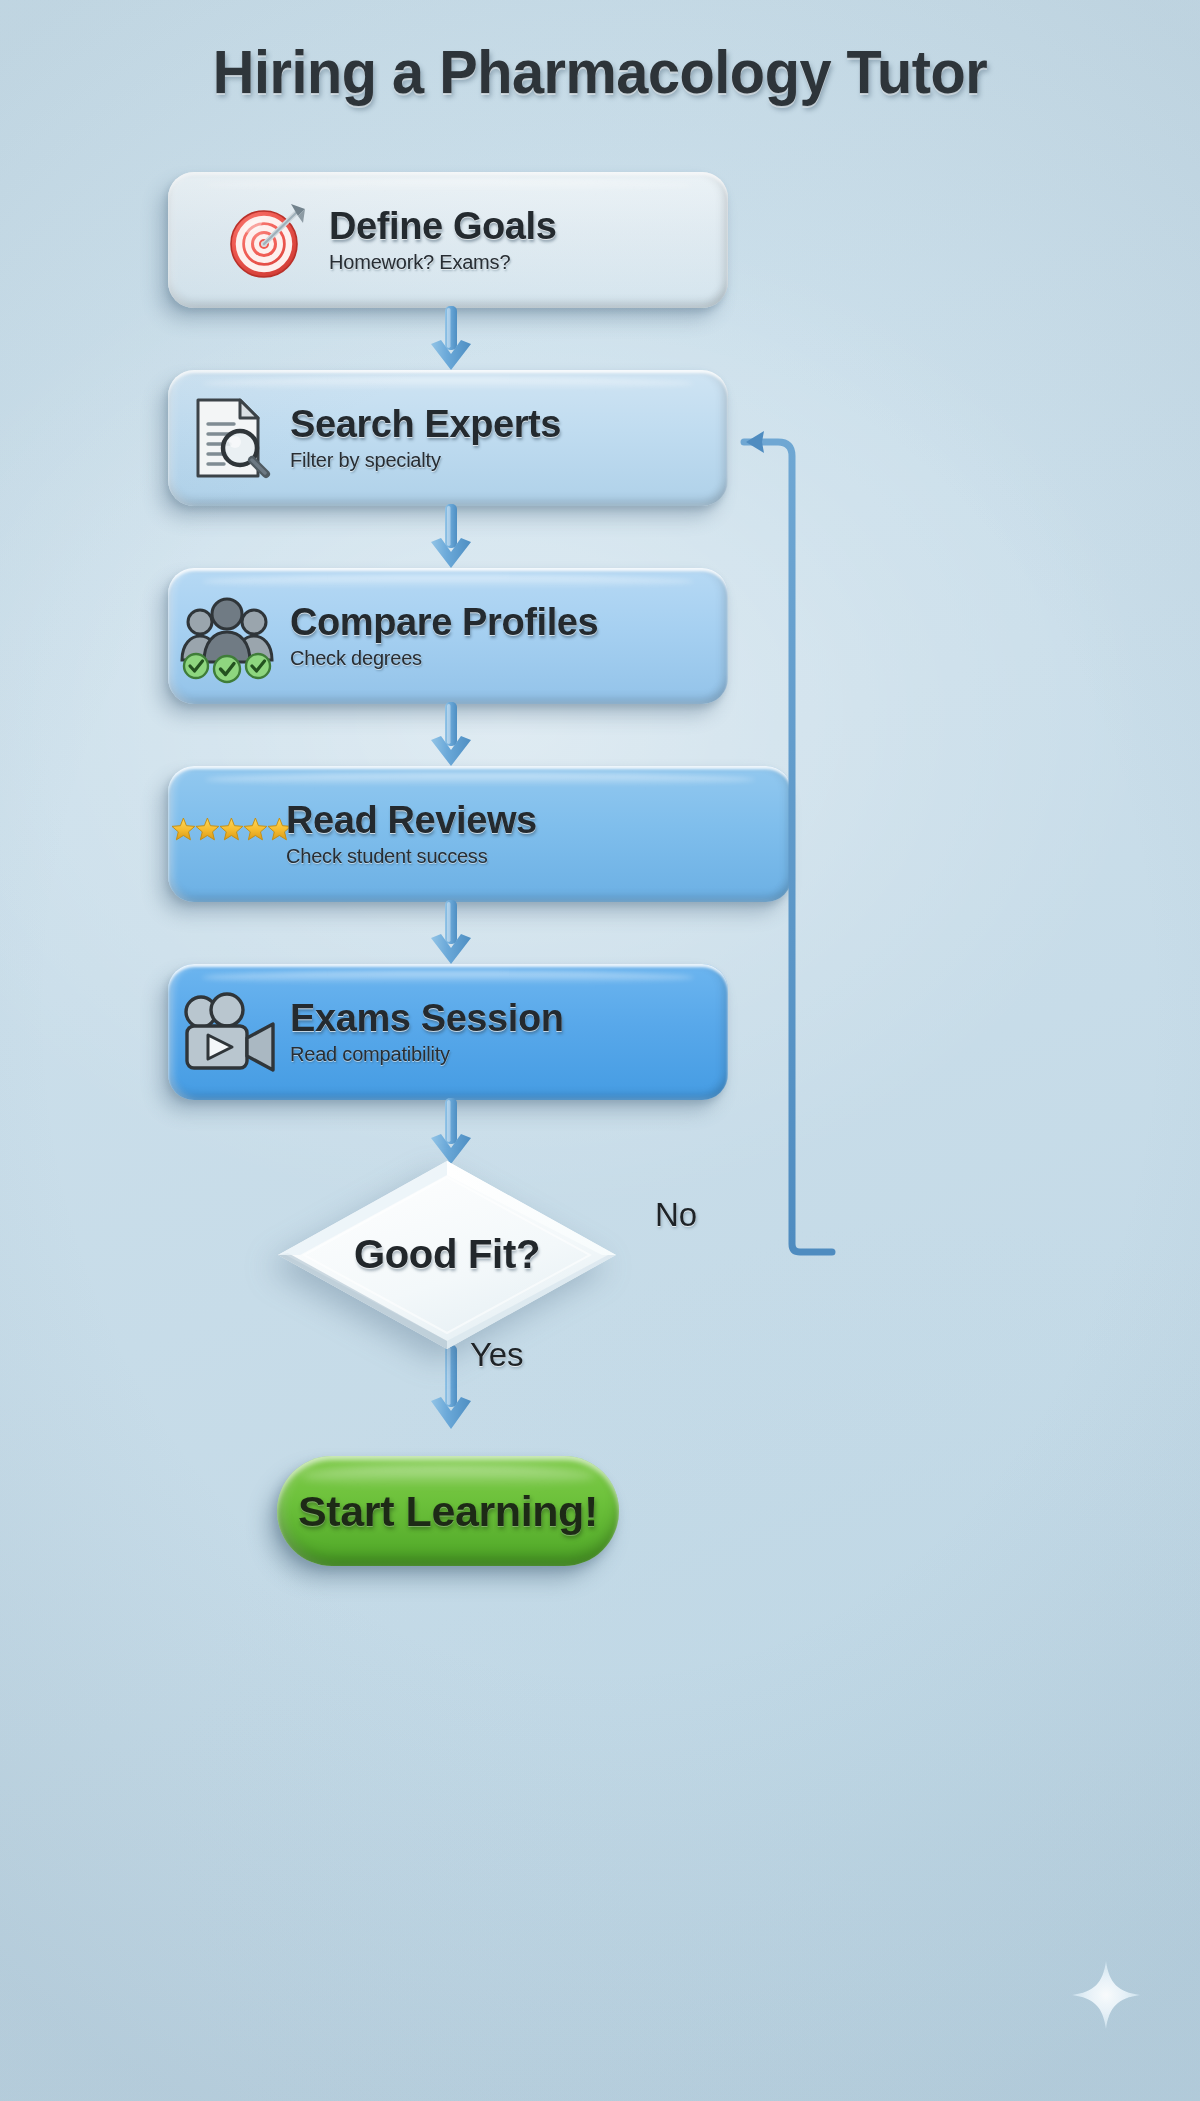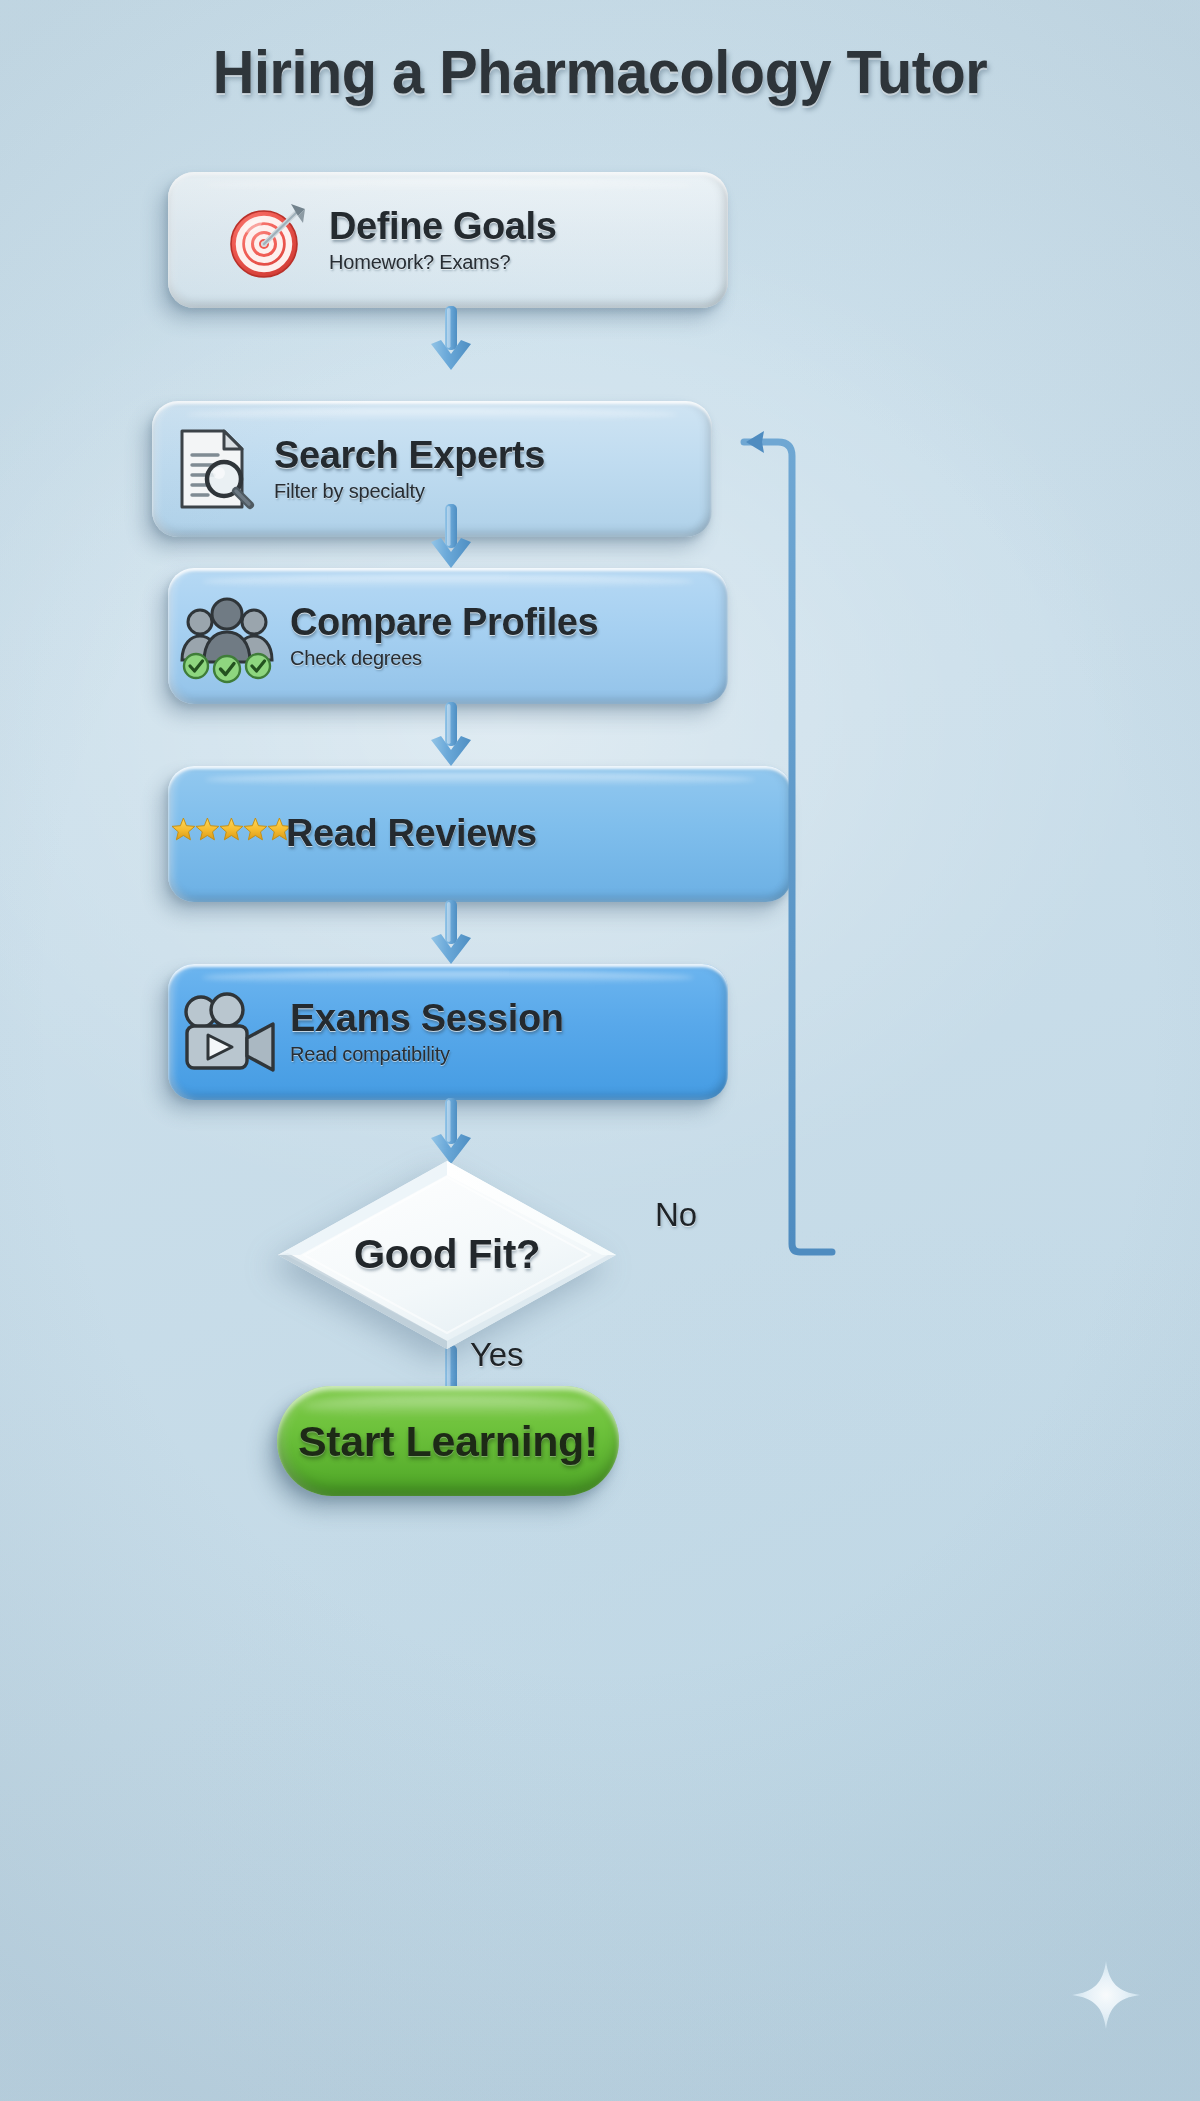--- a/index.html
+++ b/index.html
@@ -264,21 +264,21 @@
         <stop offset="0%" stop-color="#93c4e6"></stop>
         <stop offset="40%" stop-color="#6ba9d9"></stop>
         <stop offset="100%" stop-color="#4e8ec2"></stop>
       </linearGradient>
     </defs>
     <rect x="28" y="0" width="12" height="44" rx="5" fill="url(#ag1)"></rect>
     <path d="M14 38 L34 64 L54 38 L44 34 L34 48 L24 34 Z" fill="url(#ag1)"></path>
     <rect x="30" y="2" width="3.5" height="40" rx="1.8" fill="rgba(255,255,255,0.40)"></rect>
   </svg>
 
-  <div class="node tint1" style="left:152px; top:370px; width:560px; height:136px;margin-top:31px;">
+  <div class="node tint1" style="left:168px; top:370px; width:560px; height:136px;">
     <div class="shell"></div>
     <div class="gloss"></div>
     <div class="iconwrap">
       <svg width="96" height="96" viewBox="0 0 96 96">
         <path d="M18 10 H60 L78 28 V86 H18 Z" fill="#f3f5f6" stroke="#3c4348" stroke-width="3" stroke-linejoin="round"></path>
         <path d="M60 10 L78 28 H60 Z" fill="#d9dfe3" stroke="#3c4348" stroke-width="3" stroke-linejoin="round"></path>
         <g stroke="#7f8b93" stroke-width="3.4" stroke-linecap="round">
           <line x1="28" y1="34" x2="54" y2="34"></line>
           <line x1="28" y1="44" x2="54" y2="44"></line>
           <line x1="28" y1="54" x2="50" y2="54"></line>
@@ -362,20 +362,21 @@
           <path transform="translate(2,4) scale(0.95)" d="M12 0 L15.2 8.1 L24 8.8 L17.4 14.6 L19.4 23 L12 18.4 L4.6 23 L6.6 14.6 L0 8.8 L8.8 8.1 Z"></path>
           <path transform="translate(26,4) scale(0.95)" d="M12 0 L15.2 8.1 L24 8.8 L17.4 14.6 L19.4 23 L12 18.4 L4.6 23 L6.6 14.6 L0 8.8 L8.8 8.1 Z"></path>
           <path transform="translate(50,4) scale(0.95)" d="M12 0 L15.2 8.1 L24 8.8 L17.4 14.6 L19.4 23 L12 18.4 L4.6 23 L6.6 14.6 L0 8.8 L8.8 8.1 Z"></path>
           <path transform="translate(74,4) scale(0.95)" d="M12 0 L15.2 8.1 L24 8.8 L17.4 14.6 L19.4 23 L12 18.4 L4.6 23 L6.6 14.6 L0 8.8 L8.8 8.1 Z"></path>
           <path transform="translate(98,4) scale(0.95)" d="M12 0 L15.2 8.1 L24 8.8 L17.4 14.6 L19.4 23 L12 18.4 L4.6 23 L6.6 14.6 L0 8.8 L8.8 8.1 Z"></path>
         </g>
       </svg>
     </div>
     <div class="txt" style="margin-left:-14px;">
       <div class="t1">Read Reviews</div>
+      <div class="t2">Check student success</div>
     </div>
   </div>
 
   <svg class="arrow" style="left:417px; top:900px;" width="68" height="72" viewBox="0 0 68 72">
     <rect x="28" y="0" width="12" height="44" rx="5" fill="url(#ag1)"></rect>
     <path d="M14 38 L34 64 L54 38 L44 34 L34 48 L24 34 Z" fill="url(#ag1)"></path>
     <rect x="30" y="2" width="3.5" height="40" rx="1.8" fill="rgba(255,255,255,0.40)"></rect>
   </svg>
 
   <div class="node tint4" style="left:168px; top:964px; width:560px; height:136px;">
@@ -451,21 +452,21 @@
   <div class="branch-label" style="left:655px; top:1196px;">No</div>
 
   <svg class="arrow" style="left:417px; top:1345px;" width="68" height="92" viewBox="0 0 68 92">
     <rect x="28" y="0" width="12" height="62" rx="5" fill="url(#ag1)"></rect>
     <path d="M14 56 L34 84 L54 56 L44 52 L34 66 L24 52 Z" fill="url(#ag1)"></path>
     <rect x="30" y="2" width="3.5" height="58" rx="1.8" fill="rgba(255,255,255,0.40)"></rect>
   </svg>
 
   <div class="branch-label" style="left:470px; top:1336px;">Yes</div>
 
-  <div id="final" style="left:277px; top:1386px; width:342px; height:110px;">
+  <div id="final" style="left:277px; top:1456px; width:342px; height:110px;">
     <div class="glosspill"></div>
     <div class="flabel">Start Learning!</div>
   </div>
 
   <svg id="sparkle" viewBox="0 0 72 72">
     <defs>
       <radialGradient id="spG" cx="50%" cy="50%" r="50%">
         <stop offset="0%" stop-color="#ffffff"></stop>
         <stop offset="55%" stop-color="#eaf4fa"></stop>
         <stop offset="100%" stop-color="#cfe3ef"></stop>

